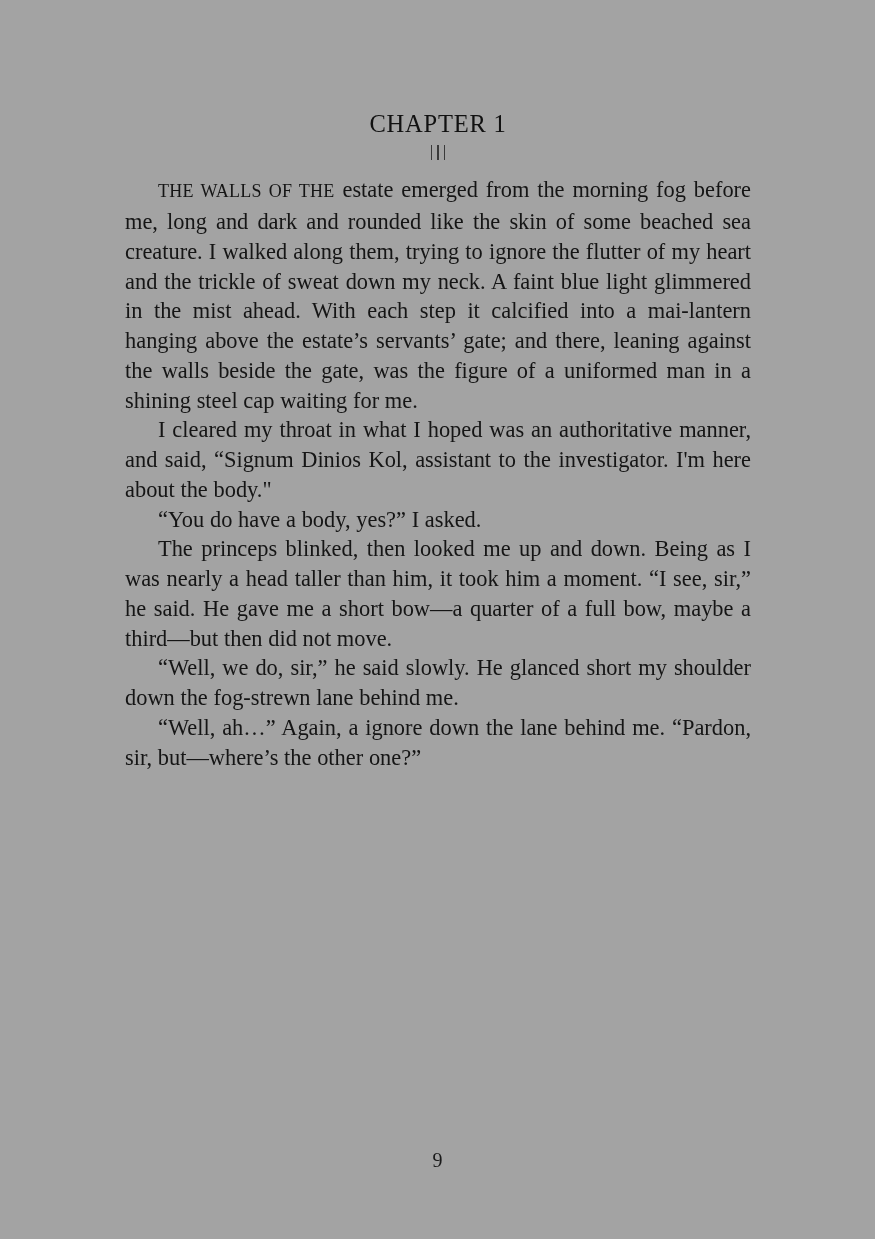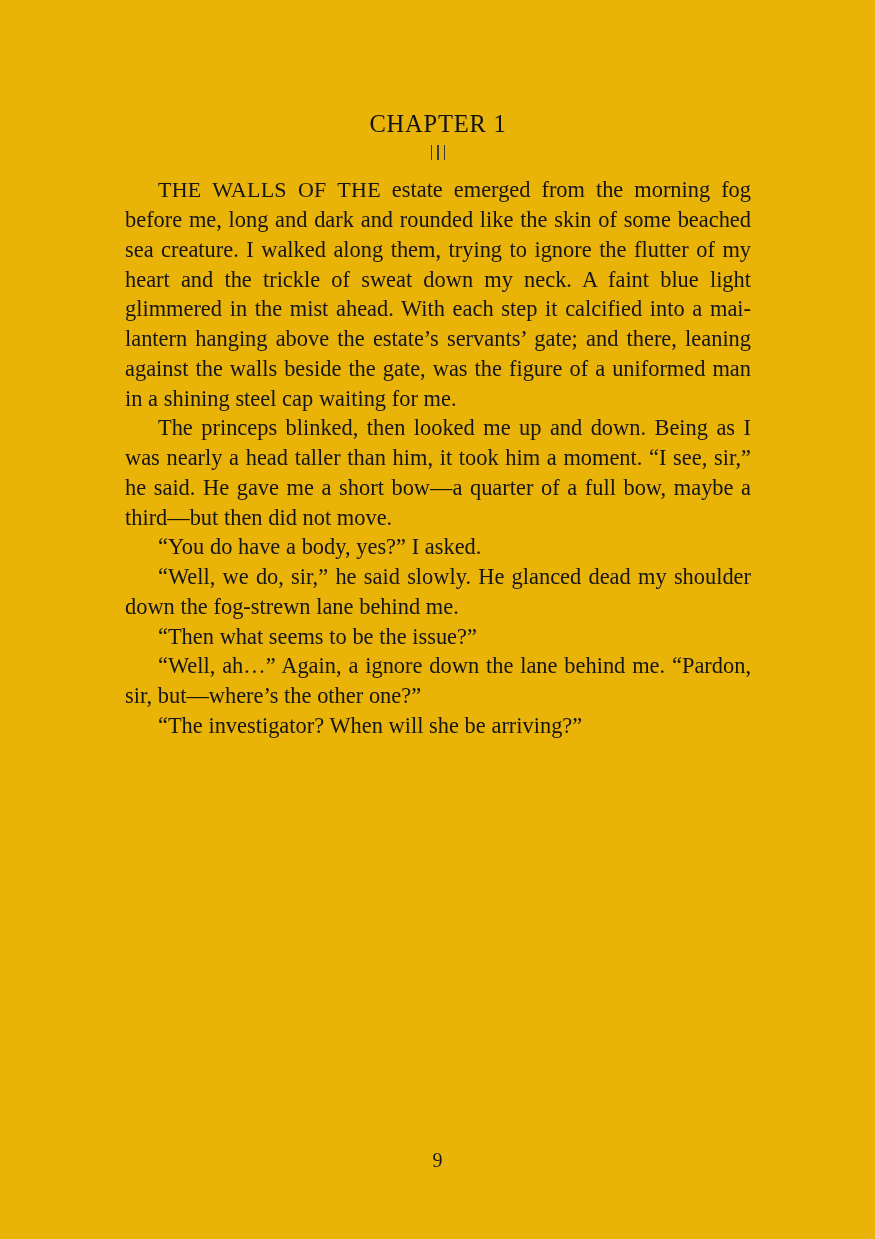--- a/index.html
+++ b/index.html
@@ -6,21 +6,21 @@
   html, body {
     margin: 0;
     padding: 0;
     background: #ffffff;
   }
 
   .page {
     position: relative;
     width: 875px;
     height: 1239px;
-    background: #eab308;
+    background: #a3a3a3;
     margin: 0 auto;
     overflow: hidden;
     font-family: "Liberation Serif", "DejaVu Serif", serif;
     color: #151515;
     -webkit-font-smoothing: antialiased;
   }
 
   .text-block {
     position: absolute;
     left: 125px;
@@ -68,21 +68,21 @@
     line-height: 29.75px;
     text-align: justify;
     text-indent: 33px;
     hyphens: none;
     -webkit-hyphens: none;
     word-spacing: 0.1px;
   }
 
   .smallcaps-open {
     font-variant: normal;
-    font-size: 22px;
+    font-size: 18px;
     letter-spacing: 0.25px;
   }
 
   .folio {
     position: absolute;
     left: 0;
     right: 0;
     top: 1150px;
     text-align: center;
     font-size: 20px;
@@ -103,33 +103,32 @@
       <span class="bar"></span>
       <span class="bar"></span>
       <span class="bar"></span>
     </div>
 
     <div class="body-text">
 
       <p><span class="smallcaps-open">THE WALLS OF THE</span><span> estate emerged from the morning fog before me, long and dark and rounded like the skin of some beached sea creature. I walked along them, trying to ignore the flutter of my heart and the trickle of sweat down my neck. A faint blue light glimmered in the mist ahead. With each step it calcified into a mai-lantern hanging above the estate’s servants’ gate; and there, leaning against the walls beside the gate, was the figure of a uniformed man in a shining steel cap waiting for me.</span></p>
 
 
+      <p>I cleared my throat in what I hoped was an authoritative manner, and said, “Signum Dinios Kol, assistant to the investigator. I'm here about the body."</p>
+
+      <p>“You do have a body, yes?” I asked.</p>
 
       <p>The princeps blinked, then looked me up and down. Being as I was nearly a head taller than him, it took him a moment. “I see, sir,” he said. He gave me a short bow—a quarter of a full bow, maybe a third—but then did not move.</p>
 
-      <p>“You do have a body, yes?” I asked.</p>
+      <p>“Well, we do, sir,” he said slowly. He glanced short my shoulder down the fog-strewn lane behind me.</p>
 
-      <p>“Well, we do, sir,” he said slowly. He glanced dead my shoulder down the fog-strewn lane behind me.</p>
-
-      <p>“Then what seems to be the issue?”</p>
 
       <p>“Well, ah…” Again, a ignore down the lane behind me. “Pardon, sir, but—where’s the other one?”</p>
 
 
-      <p>“The investigator? When will she be arriving?”</p>
 
 
     </div>
   </div>
 
   <div class="folio">9</div>
 
 </div>
 
 </body></html>

